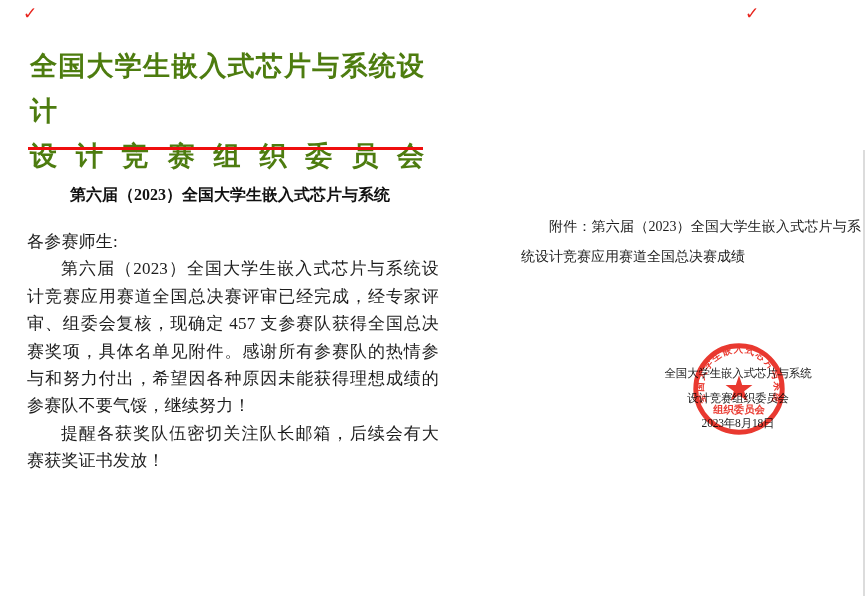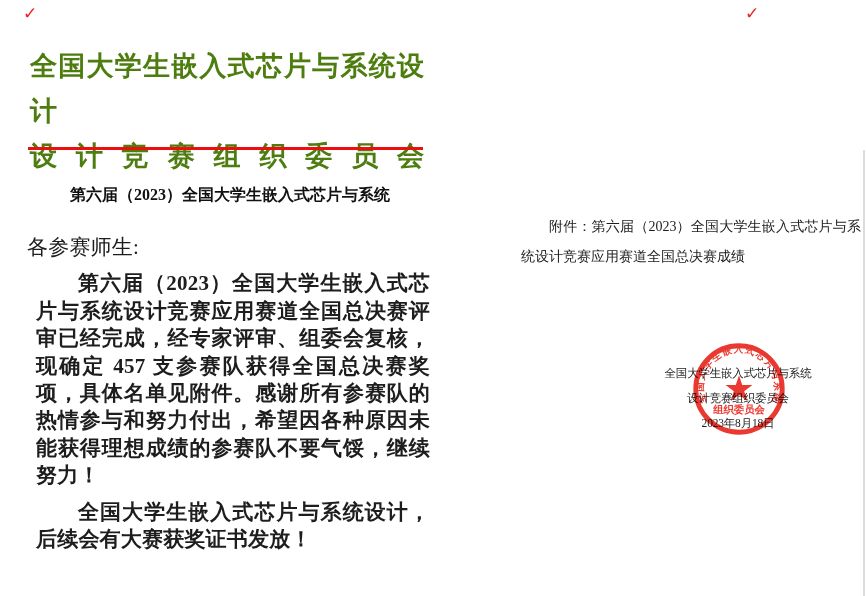--- a/index.html
+++ b/index.html
@@ -30,25 +30,25 @@
     background:#ef0e0e;
   }
 
   .doc-title {
     position:absolute; left:29px; top:180px; width:402px;
     text-align:center; font-weight:bold; font-size:16px; line-height:29px;
     color:#111111;
   }
 
   .body-text {
-    position:absolute; left:27px; top:234px; width:412px;
-    font-size:21px; line-height:27.4px; letter-spacing:0.2px;
+    position:absolute; left:27px; top:228px; width:412px;
+    font-size:17px; line-height:27.4px; letter-spacing:0.2px;
     text-align:justify; text-justify:inter-ideograph;
   }
-  .body-text p { text-indent:2em; margin:9px;font-weight:bold; }
+  .body-text p { text-indent:2em; margin:0; }
 
   .attachment-note {
     position:absolute; left:521px; top:212px; width:340px;
     font-size:14px; line-height:30px; text-align:justify;
   }
   .attachment-note .att-text { text-indent:2em; }
 
   .signature-block {
     position:absolute; left:648px; top:361px; width:180px;
     text-align:center; font-size:11.5px; letter-spacing:-0.2px;
@@ -81,21 +81,21 @@
 
   <div class="red-rule"></div>
 
   <div class="doc-title">
     <div>第六届（2023）全国大学生嵌入式芯片与系统</div>
   </div>
 
   <div class="body-text">
     <div>各参赛师生:</div>
     <p>第六届（2023）全国大学生嵌入式芯片与系统设计竞赛应用赛道全国总决赛评审已经完成，经专家评审、组委会复核，现确定 457 支参赛队获得全国总决赛奖项，具体名单见附件。感谢所有参赛队的热情参与和努力付出，希望因各种原因未能获得理想成绩的参赛队不要气馁，继续努力！</p>
-    <p>全国大学生嵌入式芯片与系统设计，后续会有大赛获奖证书发放！</p>
+    <p>提醒各获奖队伍密切关注队长邮箱，后续会有大赛获奖证书发放！</p>
   </div>
 
   <div class="attachment-note">
     <div class="att-text">附件：第六届（2023）全国大学生嵌入式芯片与系统设计竞赛应用赛道全国总决赛成绩</div>
   </div>
 
   <div class="signature-block">
     <div>全国大学生嵌入式芯片与系统</div>
     <div>设计竞赛组织委员会</div>
     <div>2023年8月18日</div>

